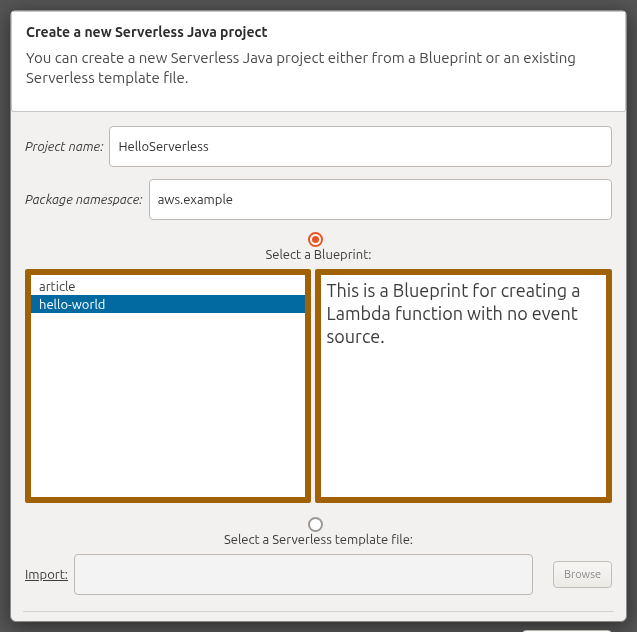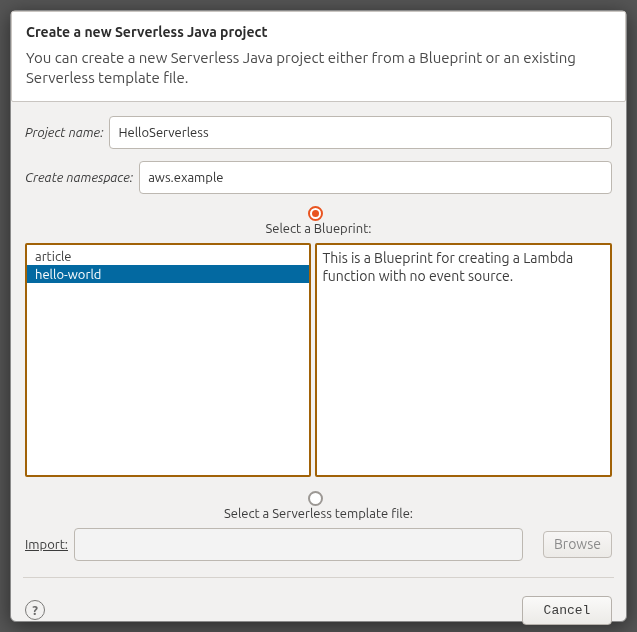--- a/index.html
+++ b/index.html
@@ -23,21 +23,21 @@
       box-shadow: 0 4px 20px rgba(0,0,0,0.5);
       display: flex;
       flex-direction: column;
       padding: 12px 14px;
     }
     .header-area {
       background: #ffffff;
       border: 1px solid #c9c5c1;
       border-radius: 2px;
       margin: -12px -14px 14px -14px;
-      padding: 12px 14px 12px 14px;
+      padding: 12px 14px 22px 14px;
     }
     .title {
       font-weight: bold;
       font-size: 14px;
       margin-bottom: 8px;
       color: #2c2c2c;
     }
     .subtitle {
       font-size: 15px;
       color: #4a4a4a;
@@ -50,21 +50,21 @@
     }
     .form-row label {
       color: #3c3c3c;
       font-size: 13px;
       margin-right: 6px;
       white-space: nowrap;
       font-style: italic;
     }
     input[type="text"] {
       flex: 1;
-      height: 33px;
+      height: 41px;
       padding: 4px 8px;
       border: 1px solid #bdb8b1;
       border-radius: 4px;
       background: #ffffff;
       font-size: 13px;
       font-family: inherit;
       color: #333;
     }
     input[type="text"]:disabled {
       background: #f3f3f3;
@@ -100,27 +100,27 @@
       border-color: #9c9894;
     }
     .radio-custom.unchecked::after { display:none; }
     .blueprint-box {
       display: flex;
       gap: 4px;
       margin-bottom: 14px;
     }
     .list-pane, .desc-pane {
       background: #ffffff;
-      border: 2px solid #a16207;
+      border: 6px solid #a16207;
       border-radius: 2px;
       height: 234px;
       overflow: auto;
     }
     .list-pane { flex: 1; padding: 2px 0; }
-    .desc-pane { flex: 1; padding: 4px 6px; font-size: 14px; color: #3c3c3c; line-height: 1.3; }
+    .desc-pane { flex: 1; padding: 4px 6px; font-size: 18px; color: #3c3c3c; line-height: 1.3; }
     .list-item {
       padding: 2px 8px;
       font-size: 13px;
       cursor: default;
     }
     .list-item.selected {
       background: #0369a1;
       color: #ffffff;
     }
     .import-row {
@@ -130,21 +130,21 @@
     }
     .import-row label { margin-right: 6px; text-decoration: underline; }
     .browse-btn {
       margin-left: 20px;
       height: 27px;
       padding: 0 10px;
       border: 1px solid #c2bdb7;
       border-radius: 4px;
       background: linear-gradient(#f7f6f5,#eceae7);
       color: #8b8b8b;
-      font-size: 14px;
+      font-size: 11px;
       font-family: inherit;
       cursor: default;
     }
     .spacer { flex: 1; }
     .footer {
       display: flex;
       align-items: center;
       margin-top: auto;
       padding-top: 8px;
     }
@@ -189,21 +189,21 @@
     <div class="subtitle">You can create a new Serverless Java project either from a Blueprint
 or an existing Serverless template file.</div>
   </div>
 
   <div class="form-row">
     <label>Project name:</label>
     <input type="text" value="HelloServerless" style="">
   </div>
 
   <div class="form-row">
-    <label>Create namespace:</label>
+    <label>Package namespace:</label>
     <input type="text" value="aws.example" style="">
   </div>
 
   <div class="radio-row">
     <span class="radio-custom checked"></span>
     <span>Select a Blueprint:</span>
   </div>
 
   <div class="blueprint-box">
     <div class="list-pane">

